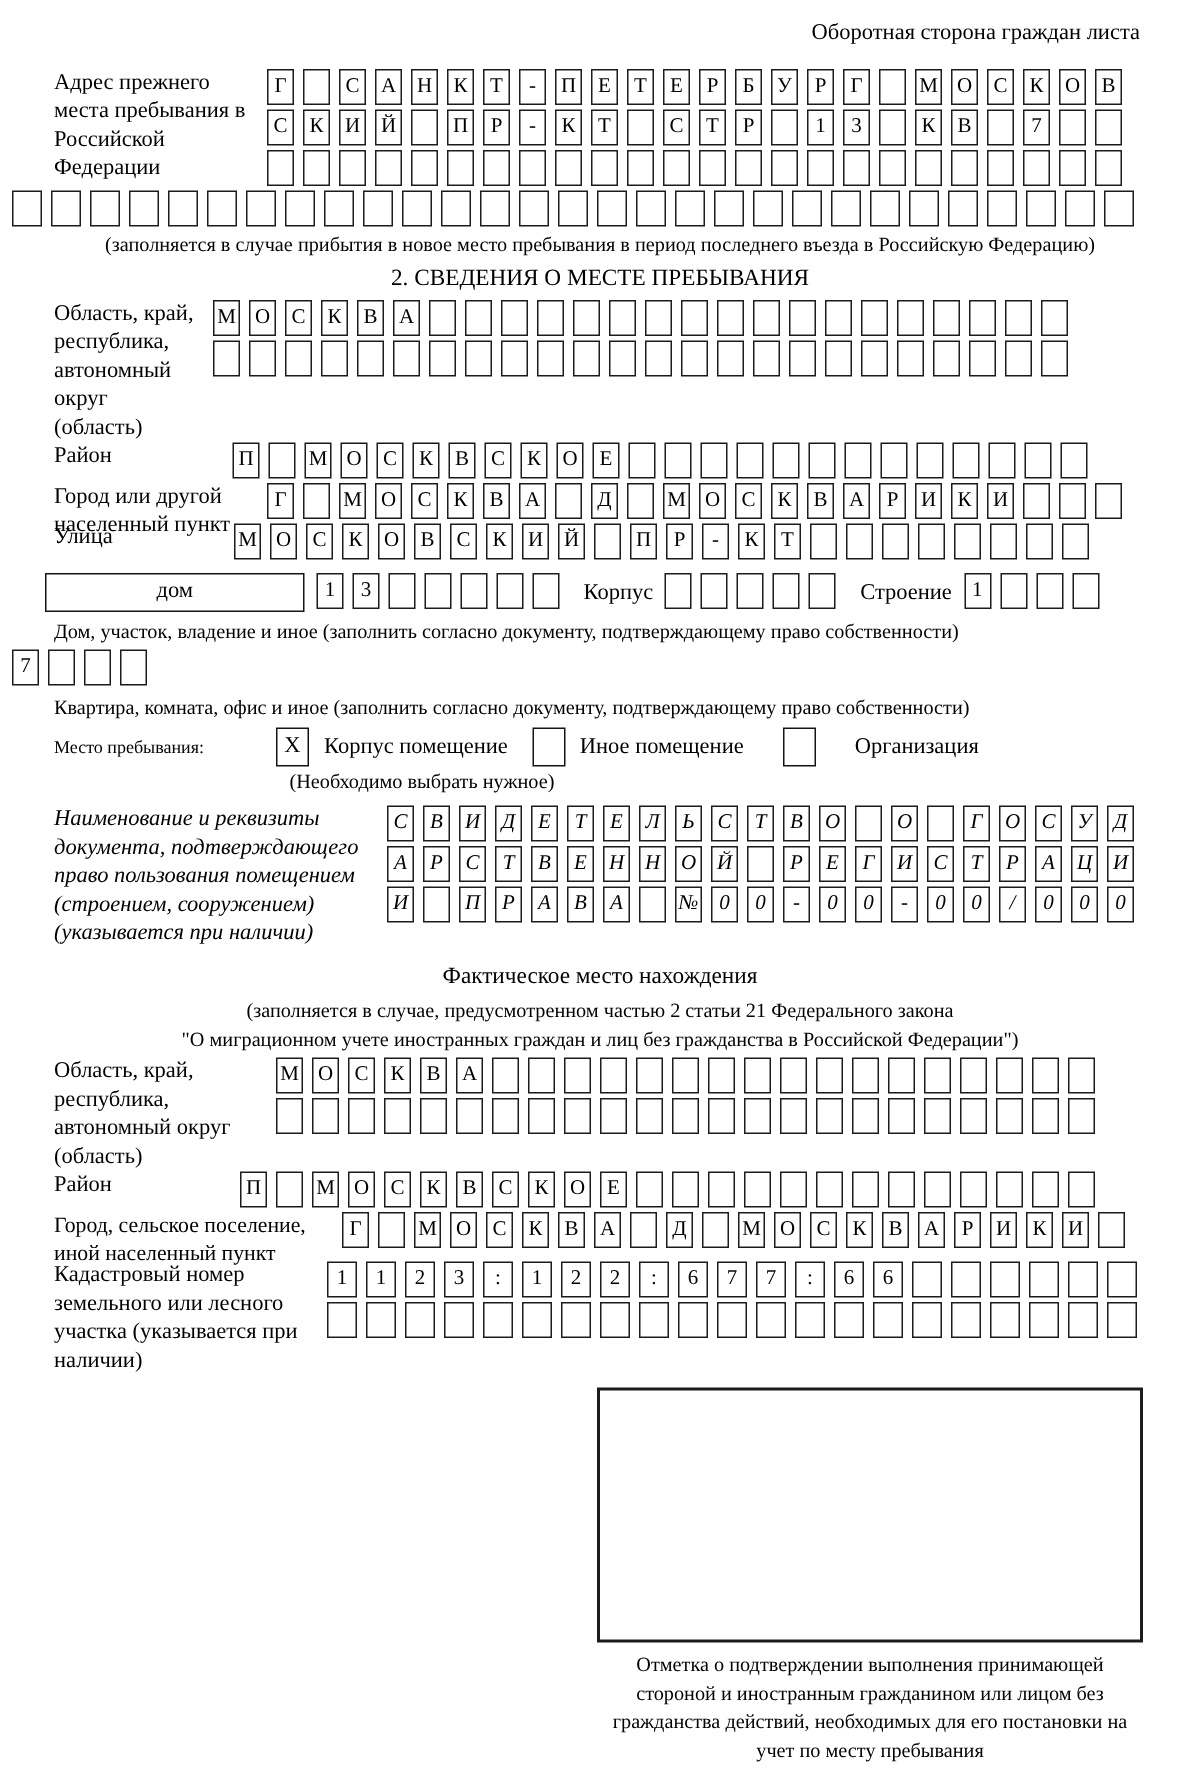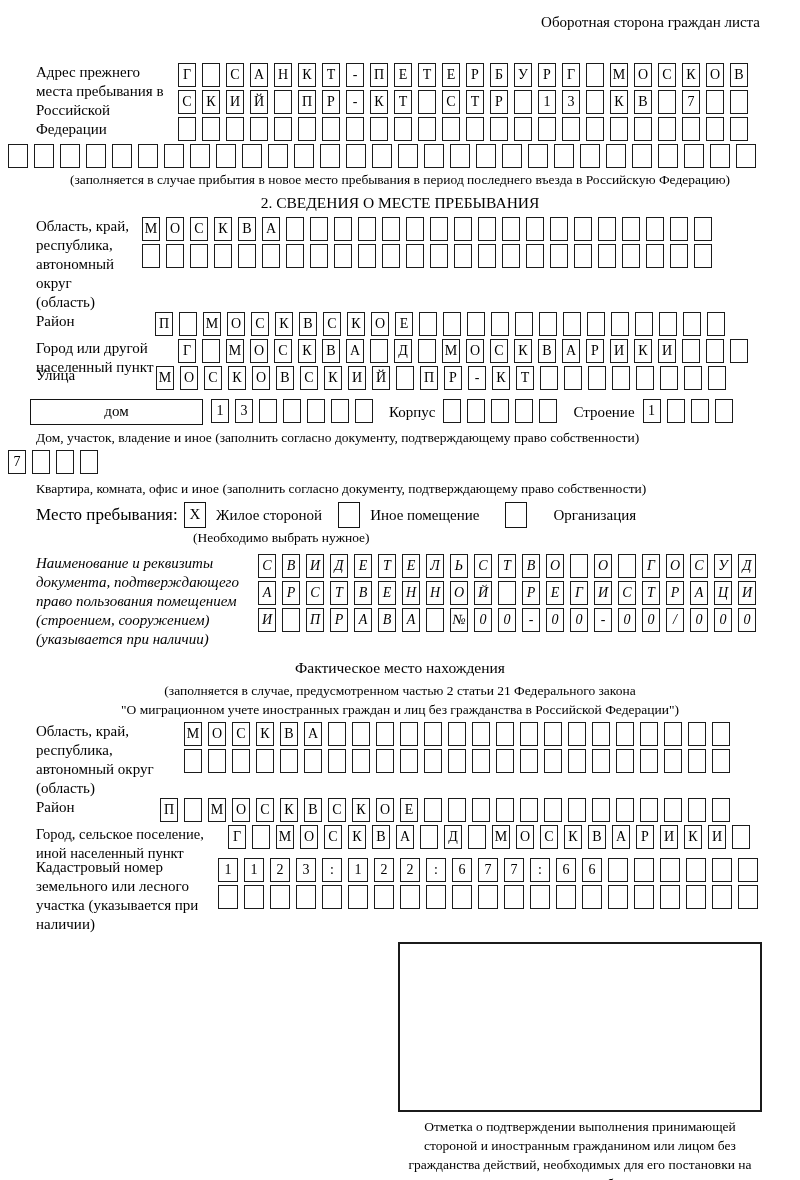--- a/index.html
+++ b/index.html
@@ -35,35 +35,35 @@
   .w-fgor { flex-basis:220px; width:220px; font-size:14.5px; }
   .w-kad  { flex-basis:210px; width:210px; }
   .bleed { height:27px; overflow:visible; }
 
   .caption { font-size:13.5px; line-height:17px; }
   .cap-center { text-align:center; margin:2px 0 2px 0; }
   .cap-left { padding-left:28px; margin:0 0 2px 0; }
 
   .sec-title { text-align:center; font-weight:normal; font-size:15.5px; margin:6px 0 5px 0; }
 
-  .mt4{margin-top:4px;} .mt6{margin-top:6px;} .mt8{margin-top:8px;font-style:italic;} .mt24{margin-top:32px;}
+  .mt4{margin-top:4px;} .mt6{margin-top:6px;} .mt8{margin-top:8px;font-style:italic;} .mt24{margin-top:15px;}
 
   
   .inline-row { display:flex; align-items:flex-start; height:30px; }
   .widebox {
     border:1.6px solid #141414; height:26px; line-height:23px;
     text-align:center; font-size:15px; background:#fff; flex:0 0 auto;
   }
   .wb-dom { width:173px; margin-left:22px; margin-right:8px; }
   .wb-kv  { width:200px; margin-left:22px; margin-right:10px; }
   .inline-lbl { font-size:15px; line-height:26px; flex:0 0 auto; }
 
   
   .mesto-row { display:flex; align-items:center; height:28px; margin-top:4px; }
-  .mesto-lbl { font-size:17px; padding-left:28px; width:170px; flex:0 0 auto; }
+  .mesto-lbl { font-size:12px; padding-left:28px; width:170px; flex:0 0 auto; }
   .chk {
     display:inline-block; width:22px; height:26px; border:1.6px solid #141414;
     text-align:center; line-height:23px; font-size:15px; flex:0 0 auto; background:#fff;
   }
   .opt-lbl { font-size:15px; flex:0 0 auto; }
 
   
   .stamp-wrap { margin-top:8px; margin-left:390px; width:364px; }
   .stamp-box { width:364px; height:170px; border:2px solid #1b1b1b; background:#fff; }
   .stamp-cap { width:364px; text-align:center; font-size:13.5px; line-height:19px; margin-top:5px; }
@@ -122,21 +122,21 @@
   <div class="caption cap-left">Дом, участок, владение и иное (заполнить согласно документу, подтверждающему право собственности)</div>
 
   <div class="inline-row mt4">
     <div class="boxrow"><span class="cell">7</span><span class="cell"></span><span class="cell"></span><span class="cell"></span></div>
   </div>
   <div class="caption cap-left">Квартира, комната, офис и иное (заполнить согласно документу, подтверждающему право собственности)</div>
 
   <div class="mesto-row">
     <div class="mesto-lbl">Место пребывания:</div>
     <span class="chk" style="margin-left:6px;">X</span>
-    <span class="opt-lbl" style="margin-left:10px;">Жилое стороной</span>
+    <span class="opt-lbl" style="margin-left:10px;">Корпус помещение</span>
     <span class="chk" style="margin-left:16px;"></span>
     <span class="opt-lbl" style="margin-left:10px;">Иное помещение</span>
     <span class="chk" style="margin-left:26px;"></span>
     <span class="opt-lbl" style="margin-left:26px;">Организация</span>
   </div>
   <div class="caption" style="padding-left:185px;margin-bottom:0;">(Необходимо выбрать нужное)</div>
 
   <div class="block mt8">
     <div class="lbl w-doc">Наименование и реквизиты документа, подтверждающего право пользования помещением (строением, сооружением) (указывается при наличии)</div>
     <div>

